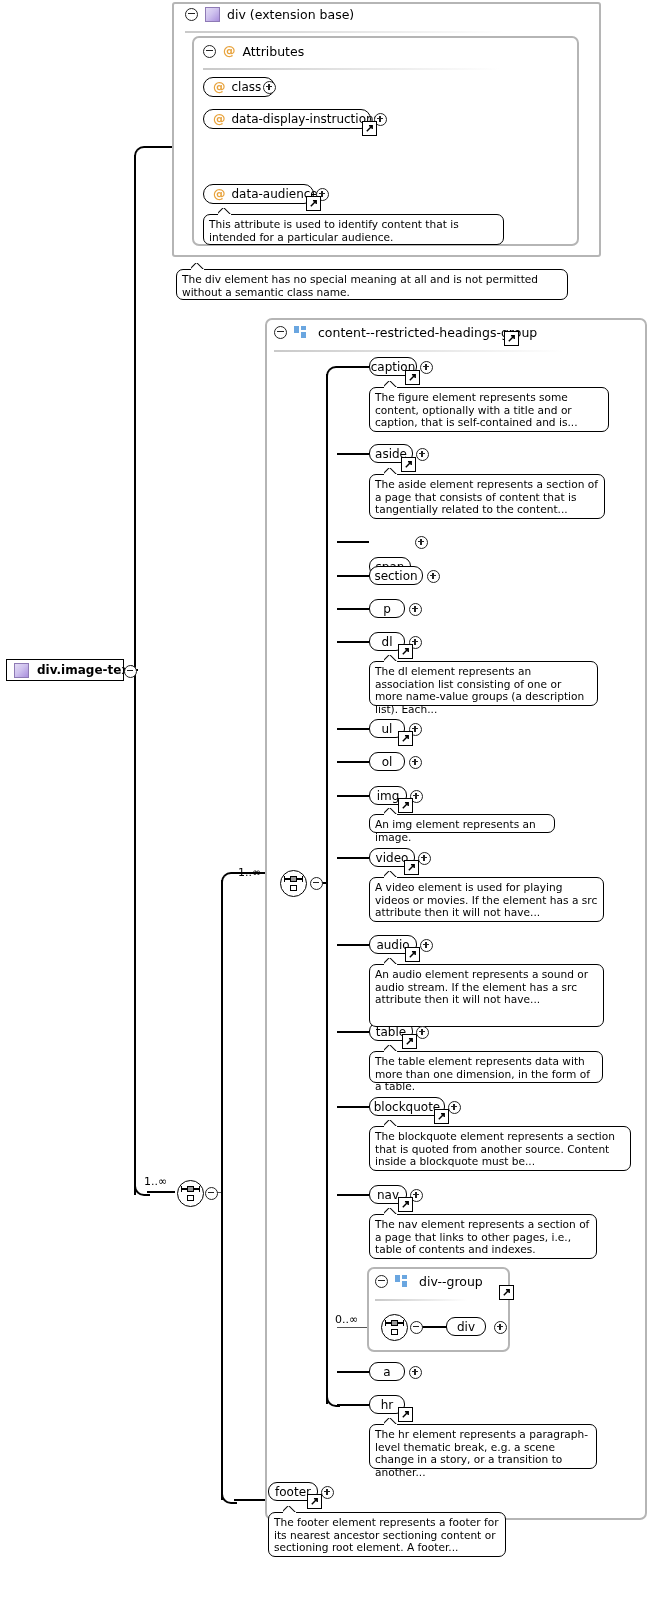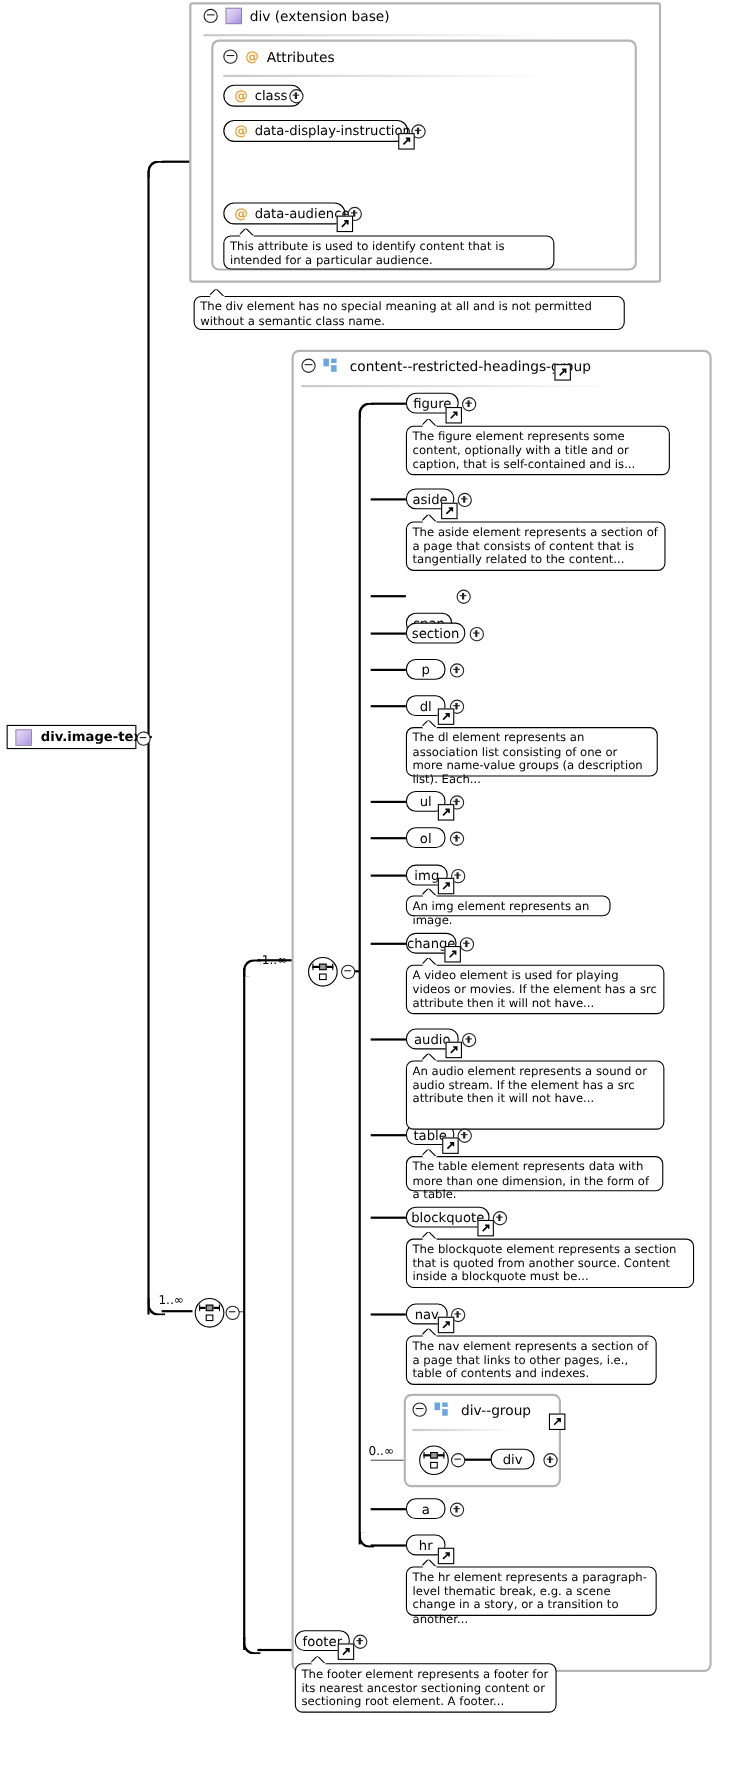--- a/index.html
+++ b/index.html
@@ -237,21 +237,21 @@
   </div>
   <div class="smallcirc" style="left:310px;top:877px;"></div>
   <div class="ln lnh" style="left:319px;top:882px;width:8px;"></div>
 
   <div class="ln lnv" style="left:326px;top:374px;height:1030px;"></div>
   <div class="elbow tl" style="left:326px;top:366px;width:12px;height:12px;"></div>
   <div class="elbow bl" style="left:326px;top:1393px;width:12px;height:12px;"></div>
 
   <div class="ln lnh" style="left:337px;top:366px;width:32px;"></div>
   <div class="node" style="left:369px;top:357px;width:48px;">
-    <span>figure</span>
+    <span>caption</span>
   </div>
   <div class="linkbadge" style="left:405px;top:370px;">
     <svg width="9" height="9" viewBox="0 0 10 10">
         <path d="M2 8 L8 2 M4.4 2 L8 2 L8 5.6" stroke="#000" stroke-width="1.6" fill="none"></path>
       </svg>
   </div>
   <div class="smallcirc plus" style="left:420px;top:361px;"></div>
   <div class="doc" style="left:369px;top:387px;width:240px;height:45px;">
     <span class="tail"></span><span class="tailmask"></span>
     <span>The figure element represents some content, optionally with a title and or caption, that is self-contained and is...</span>
@@ -332,21 +332,21 @@
       </svg>
   </div>
   <div class="smallcirc plus" style="left:410px;top:790px;"></div>
   <div class="doc" style="left:369px;top:814px;width:186px;height:19px;">
     <span class="tail"></span><span class="tailmask"></span>
     <span>An img element represents an image.</span>
   </div>
 
   <div class="ln lnh" style="left:337px;top:857px;width:32px;"></div>
   <div class="node" style="left:369px;top:848px;width:46px;">
-    <span>change</span>
+    <span>video</span>
   </div>
   <div class="linkbadge" style="left:404px;top:860px;">
     <svg width="9" height="9" viewBox="0 0 10 10">
         <path d="M2 8 L8 2 M4.4 2 L8 2 L8 5.6" stroke="#000" stroke-width="1.6" fill="none"></path>
       </svg>
   </div>
   <div class="smallcirc plus" style="left:418px;top:852px;"></div>
   <div class="doc" style="left:369px;top:877px;width:235px;height:45px;">
     <span class="tail"></span><span class="tailmask"></span>
     <span>A video element is used for playing videos or movies. If the element has a src attribute then it will not have...</span>

